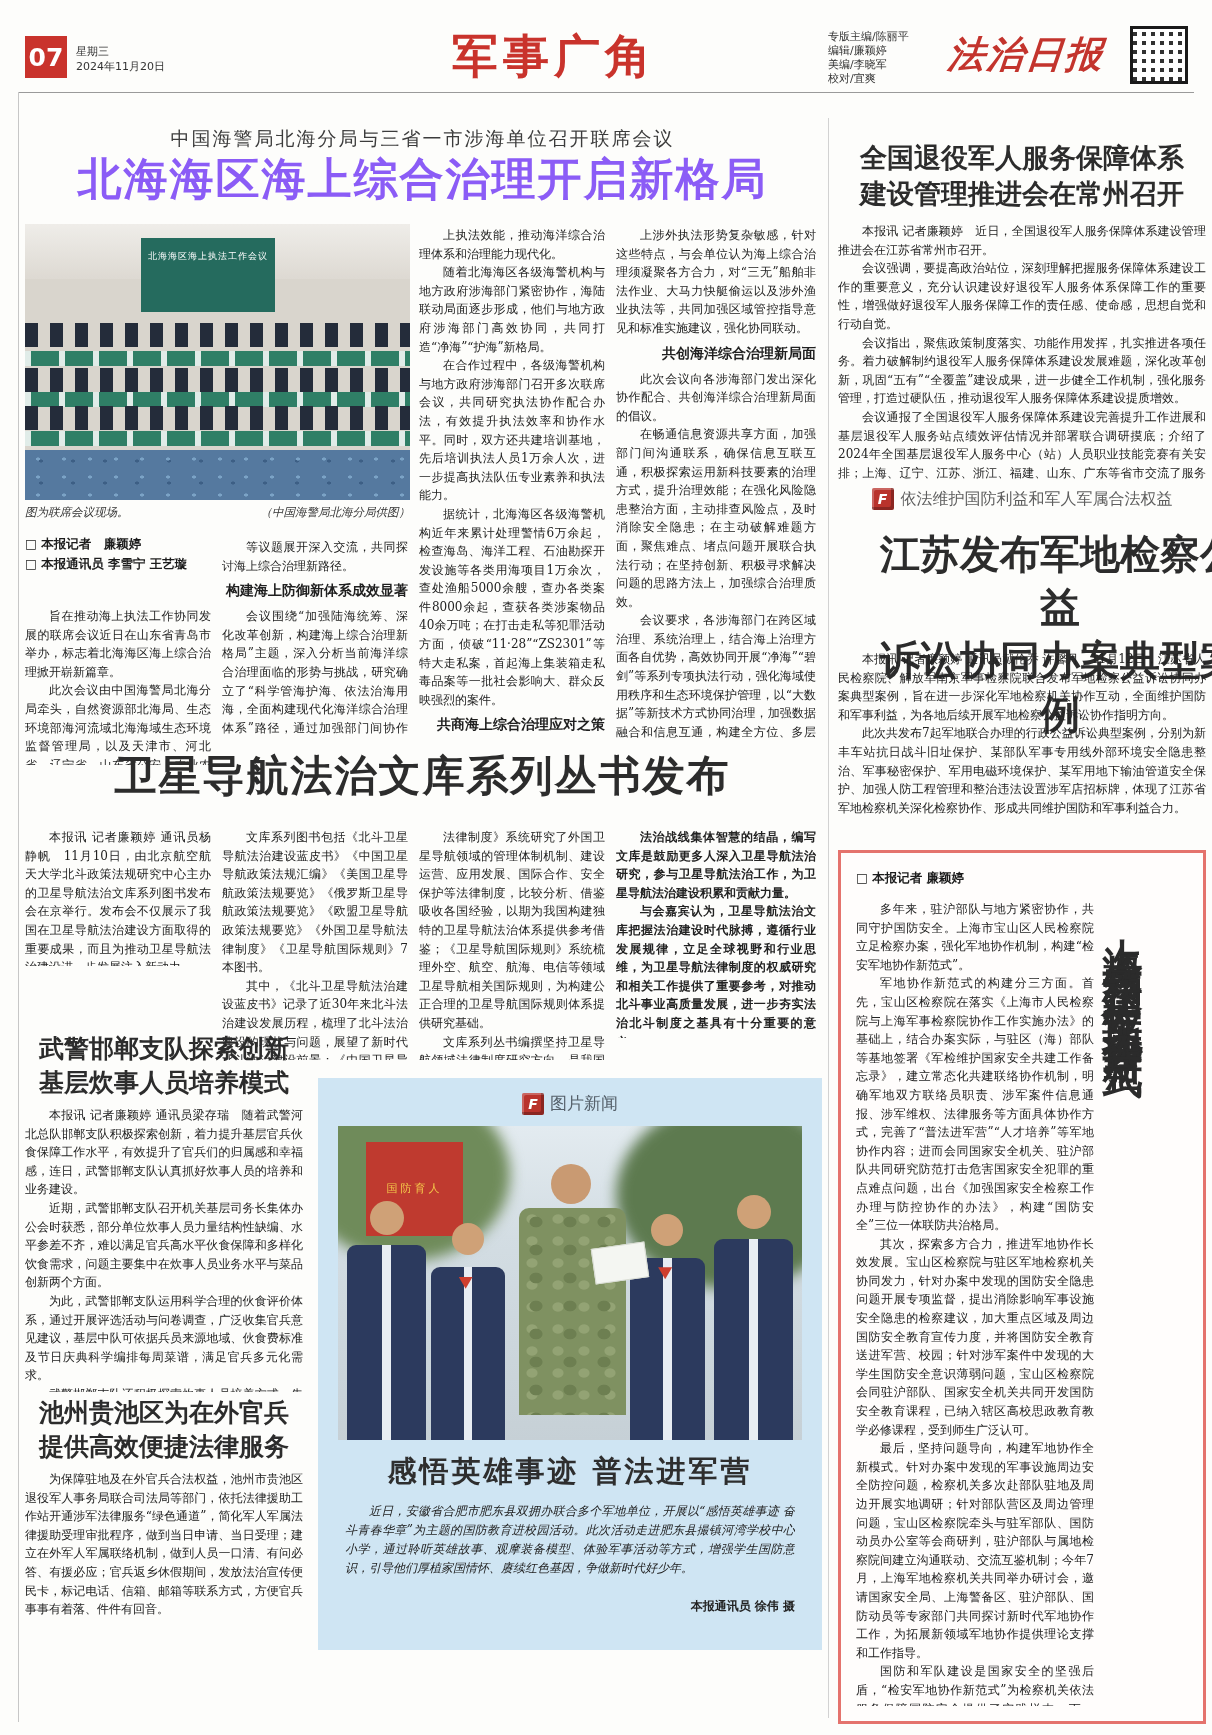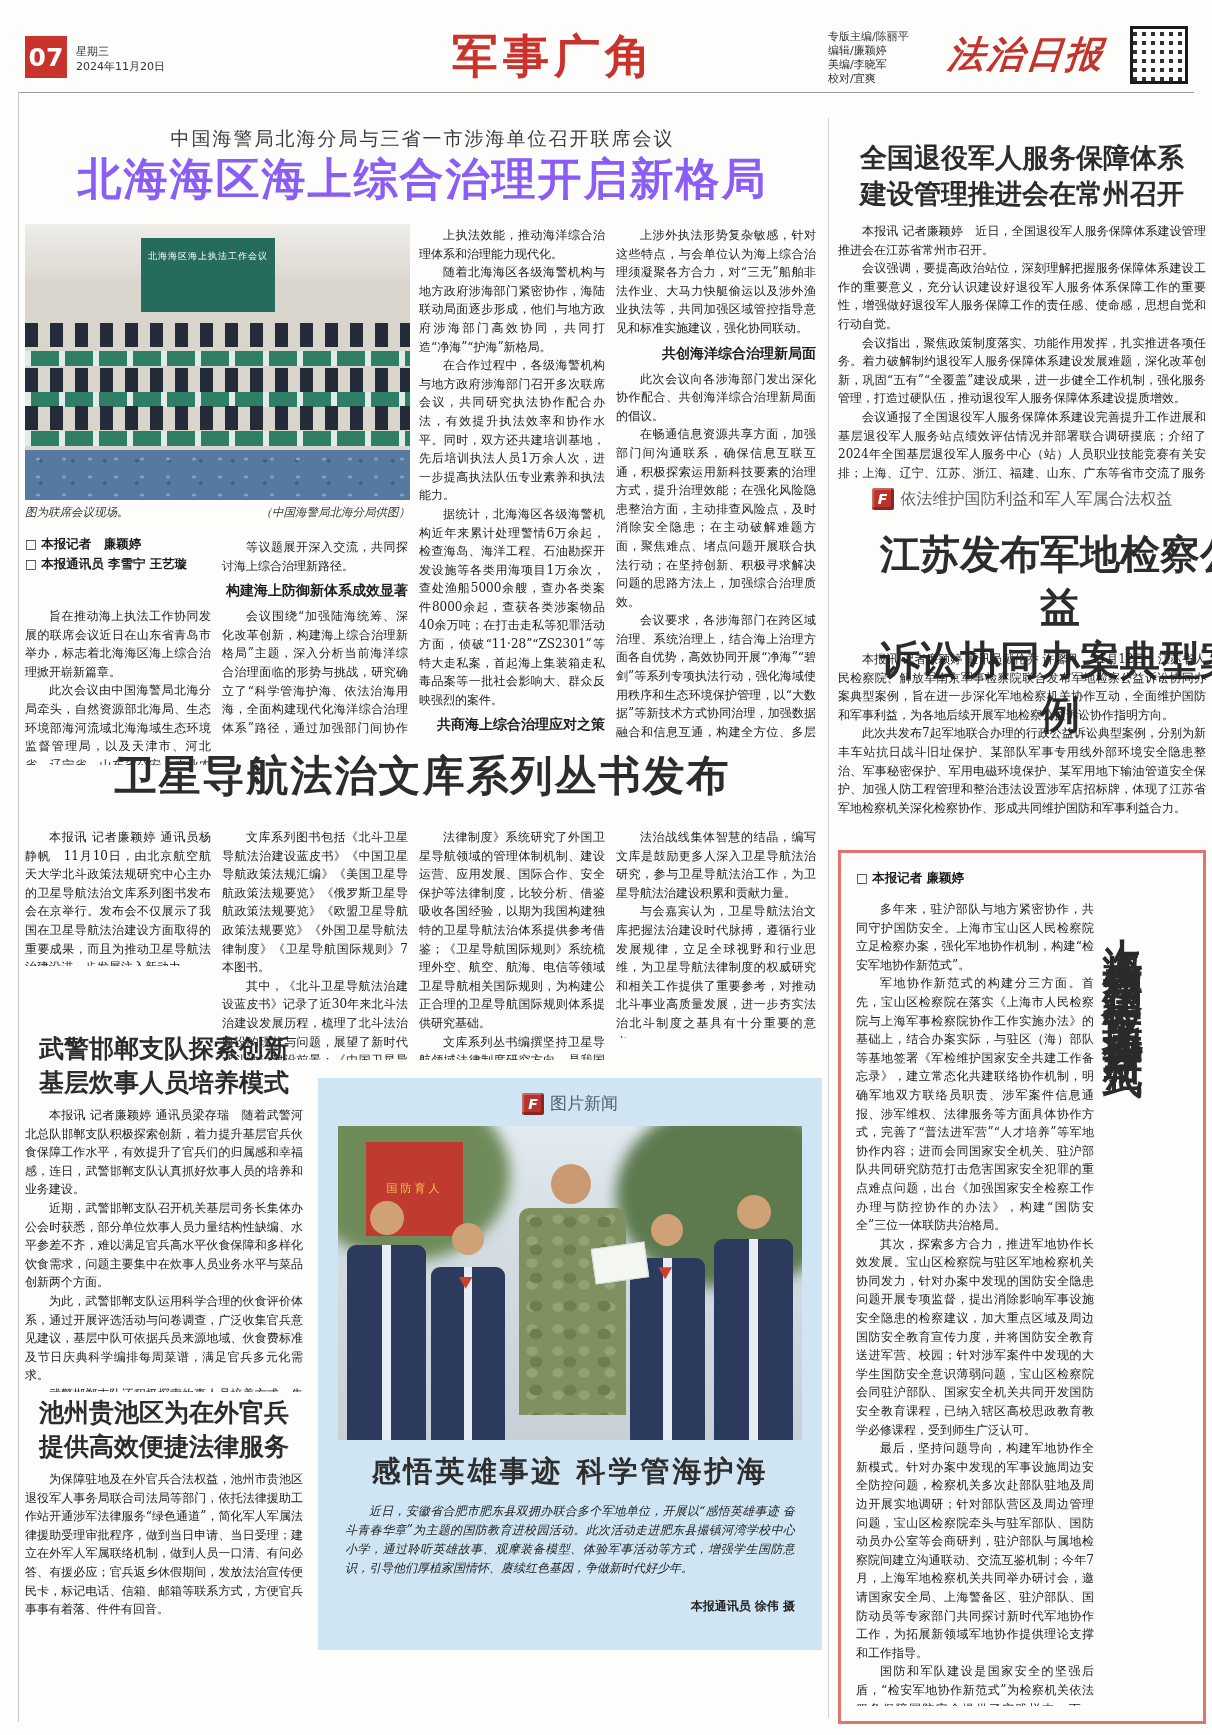--- a/index.html
+++ b/index.html
@@ -181,21 +181,21 @@
       <p>本报讯 记者廉颖婷 通讯员杨静帆　11月10日，由北京航空航天大学北斗政策法规研究中心主办的卫星导航法治文库系列图书发布会在京举行。发布会不仅展示了我国在卫星导航法治建设方面取得的重要成果，而且为推动卫星导航法治建设进一步发展注入新动力。</p>
     </div>
   <div class="abs btxt" style="left:222px;top:828px;width:186px;height:232px;">
       <p>文库系列图书包括《北斗卫星导航法治建设蓝皮书》《中国卫星导航政策法规汇编》《美国卫星导航政策法规要览》《俄罗斯卫星导航政策法规要览》《欧盟卫星导航政策法规要览》《外国卫星导航法律制度》《卫星导航国际规则》7本图书。</p>
       <p>其中，《北斗卫星导航法治建设蓝皮书》记录了近30年来北斗法治建设发展历程，梳理了北斗法治建设的现状与问题，展望了新时代北斗法治建设前景；《中国卫星导航政策法规汇编》收录我国发布的涉及卫星导航的法律、行政法规、政策性文件、部门规章性文件、地方性法规、地方规章、地方政策性文件等共一千余件；《外国卫星导航</p>
     </div>
   <div class="abs btxt" style="left:419px;top:828px;width:186px;height:232px;">
       <p>法律制度》系统研究了外国卫星导航领域的管理体制机制、建设运营、应用发展、国际合作、安全保护等法律制度，比较分析、借鉴吸收各国经验，以期为我国构建独特的卫星导航法治体系提供参考借鉴；《卫星导航国际规则》系统梳理外空、航空、航海、电信等领域卫星导航相关国际规则，为构建公正合理的卫星导航国际规则体系提供研究基础。</p>
       <p>文库系列丛书编撰坚持卫星导航领域法律制度研究方向，是我国卫星导航法治领域体系性、系统性、前沿性丛书。</p>
     </div>
-  <div class="abs btxt" style="left:616px;top:828px;width:200px;height:210px;">
+  <div class="abs btxt" style="left:616px;top:828px;width:200px;height:210px;font-weight:bold;">
       <p>法治战线集体智慧的结晶，编写文库是鼓励更多人深入卫星导航法治研究，参与卫星导航法治工作，为卫星导航法治建设积累和贡献力量。</p>
       <p>与会嘉宾认为，卫星导航法治文库把握法治建设时代脉搏，遵循行业发展规律，立足全球视野和行业思维，为卫星导航法律制度的权威研究和相关工作提供了重要参考，对推动北斗事业高质量发展，进一步夯实法治北斗制度之基具有十分重要的意义。</p>
     </div>
 
   <div class="abs hl2 sans" style="left:25px;top:1032px;width:278px;font-size:25px;line-height:1.35;">武警邯郸支队探索创新
 基层炊事人员培养模式</div>
   <div class="abs btxt" style="left:25px;top:1106px;width:278px;height:286px;">
       <p>本报讯 记者廉颖婷 通讯员梁存瑞　随着武警河北总队邯郸支队积极探索创新，着力提升基层官兵伙食保障工作水平，有效提升了官兵们的归属感和幸福感，连日，武警邯郸支队认真抓好炊事人员的培养和业务建设。</p>
       <p>近期，武警邯郸支队召开机关基层司务长集体办公会时获悉，部分单位炊事人员力量结构性缺编、水平参差不齐，难以满足官兵高水平伙食保障和多样化饮食需求，问题主要集中在炊事人员业务水平与菜品创新两个方面。</p>
       <p>为此，武警邯郸支队运用科学合理的伙食评价体系，通过开展评选活动与问卷调查，广泛收集官兵意见建议，基层中队可依据兵员来源地域、伙食费标准及节日庆典科学编排每周菜谱，满足官兵多元化需求。</p>
@@ -224,21 +224,21 @@
     <div class="scarf" style="left:26%;top:48%;"></div>
     <div class="soldier"></div>
     <div class="head" style="left:46%;top:12%;width:40px;height:40px;background:#c99a72;"></div>
     <div class="kid" style="left:63%;width:16%;height:58%;"></div>
     <div class="head" style="left:67.5%;top:28%;width:32px;height:32px;"></div>
     <div class="scarf" style="left:69%;top:45%;"></div>
     <div class="kid" style="left:81%;width:17%;height:64%;"></div>
     <div class="head" style="left:86%;top:22%;width:34px;height:34px;"></div>
     <div class="paper" style="left:55%;top:38%;width:52px;height:34px;transform:rotate(-8deg);"></div>
   </div>
-  <div class="abs pn-title sans">感悟英雄事迹  科学管海护海</div>
+  <div class="abs pn-title sans">感悟英雄事迹  普法进军营</div>
   <div class="abs pn-body">
       <p>近日，安徽省合肥市肥东县双拥办联合多个军地单位，开展以“感悟英雄事迹 奋斗青春华章”为主题的国防教育进校园活动。此次活动走进肥东县撮镇河湾学校中心小学，通过聆听英雄故事、观摩装备模型、体验军事活动等方式，增强学生国防意识，引导他们厚植家国情怀、赓续红色基因，争做新时代好少年。</p>
     </div>
   <div class="abs pn-credit">本报通讯员 徐伟 摄</div>
 
   <div class="abs hl2 sans" style="left:838px;top:140px;width:368px;font-size:27px;line-height:1.32;">全国退役军人服务保障体系
 建设管理推进会在常州召开</div>
   <div class="abs btxt" style="left:838px;top:222px;width:368px;height:260px;">
       <p>本报讯 记者廉颖婷　近日，全国退役军人服务保障体系建设管理推进会在江苏省常州市召开。</p>
       <p>会议强调，要提高政治站位，深刻理解把握服务保障体系建设工作的重要意义，充分认识建设好退役军人服务体系保障工作的重要性，增强做好退役军人服务保障工作的责任感、使命感，思想自觉和行动自觉。</p>

